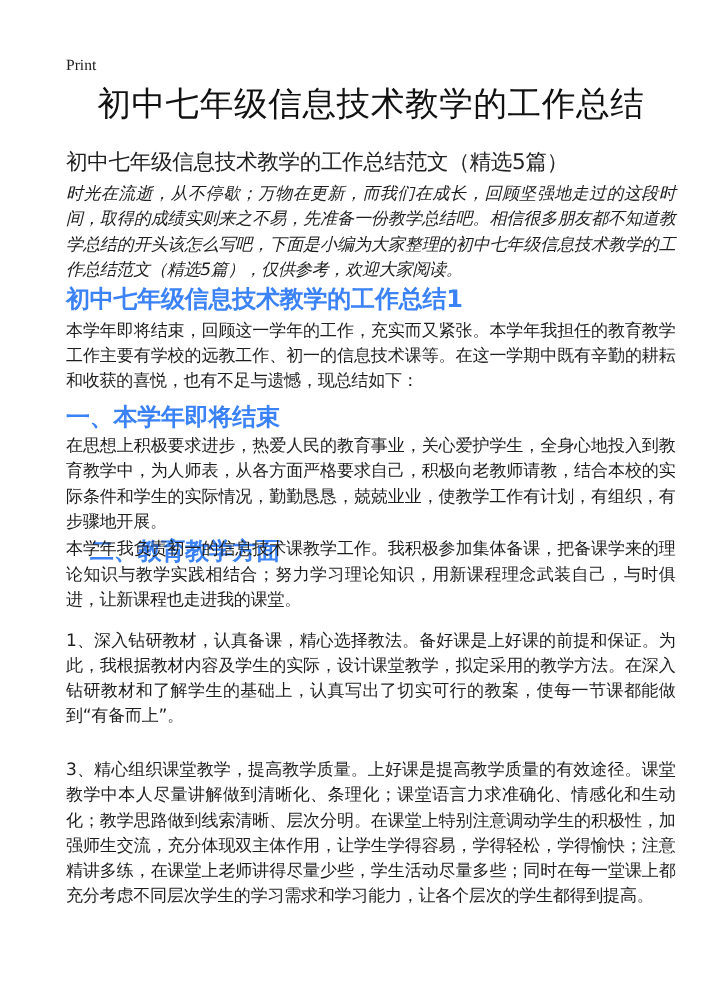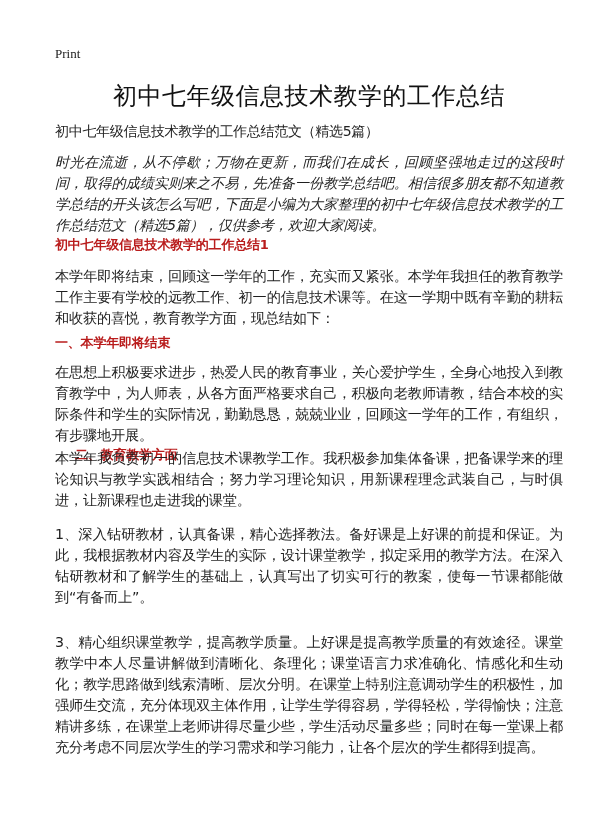--- a/index.html
+++ b/index.html
@@ -24,55 +24,55 @@
     .print-label {
       position: absolute;
       top: 46px;
       left: 0;
       font-family: "Liberation Serif", "DejaVu Serif", serif;
       font-size: 13px;
       color: #222;
     }
     .doc-title {
       position: absolute;
-      top: 80px;
+      top: 68px;
       left: 0;
       width: 508px;
       text-align: center;
-      font-size: 24px;
+      font-size: 28px;
       font-weight: normal;
       letter-spacing: 0.5px;
       color: #111;
       margin: 0;
     }
     .subtitle {
       position: absolute;
       top: 123px;
       left: 0;
-      font-size: 14px;
+      font-size: 18px;
       color: #222;
       letter-spacing: -0.3px;
     }
     .block {
       position: absolute;
       left: 0;
       width: 508px;
       font-size: 14.2px;
       line-height: 21px;
       color: #1e1e1e;
       letter-spacing: -0.2px;
       margin: 0;
       text-align: justify;
     }
     .heading {
       position: absolute;
       left: 0;
-      font-size: 13px;
+      font-size: 20px;
       font-weight: bold;
-      color: #b91c1c;
+      color: #3b82f6;
       margin: 0;
       letter-spacing: -0.2px;
       text-align: center;
     }
     #intro { top: 152px; font-style: italic; }
     #h-section1 { top: 236px; }
     #para1 { top: 266px; }
     #h-politics { top: 334px; }
     #para-politics { top: 362px; }
     #h-teaching { top: 446px; margin-left: 20px; }
@@ -87,25 +87,25 @@
   <div class="print-label">Print</div>
 
   <h1 class="doc-title">初中七年级信息技术教学的工作总结</h1>
 
   <div class="subtitle">初中七年级信息技术教学的工作总结范文（精选5篇）</div>
 
   <p class="block" id="intro">时光在流逝，从不停歇；万物在更新，而我们在成长，回顾坚强地走过的这段时间，取得的成绩实则来之不易，先准备一份教学总结吧。相信很多朋友都不知道教学总结的开头该怎么写吧，下面是小编为大家整理的初中七年级信息技术教学的工作总结范文（精选5篇），仅供参考，欢迎大家阅读。</p>
 
   <h2 class="heading" id="h-section1">初中七年级信息技术教学的工作总结1</h2>
 
-  <p class="block" id="para1">本学年即将结束，回顾这一学年的工作，充实而又紧张。本学年我担任的教育教学工作主要有学校的远教工作、初一的信息技术课等。在这一学期中既有辛勤的耕耘和收获的喜悦，教育教学方面，现总结如下：</p>
+  <p class="block" id="para1">本学年即将结束，回顾这一学年的工作，充实而又紧张。本学年我担任的教育教学工作主要有学校的远教工作、初一的信息技术课等。在这一学期中既有辛勤的耕耘和收获的喜悦，也有不足与遗憾，现总结如下：</p>
 
   <h3 class="heading" id="h-politics">一、本学年即将结束</h3>
 
-  <p class="block" id="para-politics">在思想上积极要求进步，热爱人民的教育事业，关心爱护学生，全身心地投入到教育教学中，为人师表，从各方面严格要求自己，积极向老教师请教，结合本校的实际条件和学生的实际情况，勤勤恳恳，兢兢业业，回顾这一学年的工作，有组织，有步骤地开展。</p>
+  <p class="block" id="para-politics">在思想上积极要求进步，热爱人民的教育事业，关心爱护学生，全身心地投入到教育教学中，为人师表，从各方面严格要求自己，积极向老教师请教，结合本校的实际条件和学生的实际情况，勤勤恳恳，兢兢业业，使教学工作有计划，有组织，有步骤地开展。</p>
 
   <h3 class="heading" id="h-teaching">二、教育教学方面</h3>
 
   <p class="block" id="para-teaching">本学年我负责初一的信息技术课教学工作。我积极参加集体备课，把备课学来的理论知识与教学实践相结合；努力学习理论知识，用新课程理念武装自己，与时俱进，让新课程也走进我的课堂。</p>
 
   <p class="block" id="item1">1、深入钻研教材，认真备课，精心选择教法。备好课是上好课的前提和保证。为此，我根据教材内容及学生的实际，设计课堂教学，拟定采用的教学方法。在深入钻研教材和了解学生的基础上，认真写出了切实可行的教案，使每一节课都能做到“有备而上”。</p>
 
   <p class="block" id="item2">3、精心组织课堂教学，提高教学质量。上好课是提高教学质量的有效途径。课堂教学中本人尽量讲解做到清晰化、条理化；课堂语言力求准确化、情感化和生动化；教学思路做到线索清晰、层次分明。在课堂上特别注意调动学生的积极性，加强师生交流，充分体现双主体作用，让学生学得容易，学得轻松，学得愉快；注意精讲多练，在课堂上老师讲得尽量少些，学生活动尽量多些；同时在每一堂课上都充分考虑不同层次学生的学习需求和学习能力，让各个层次的学生都得到提高。</p>
 </div>
 

